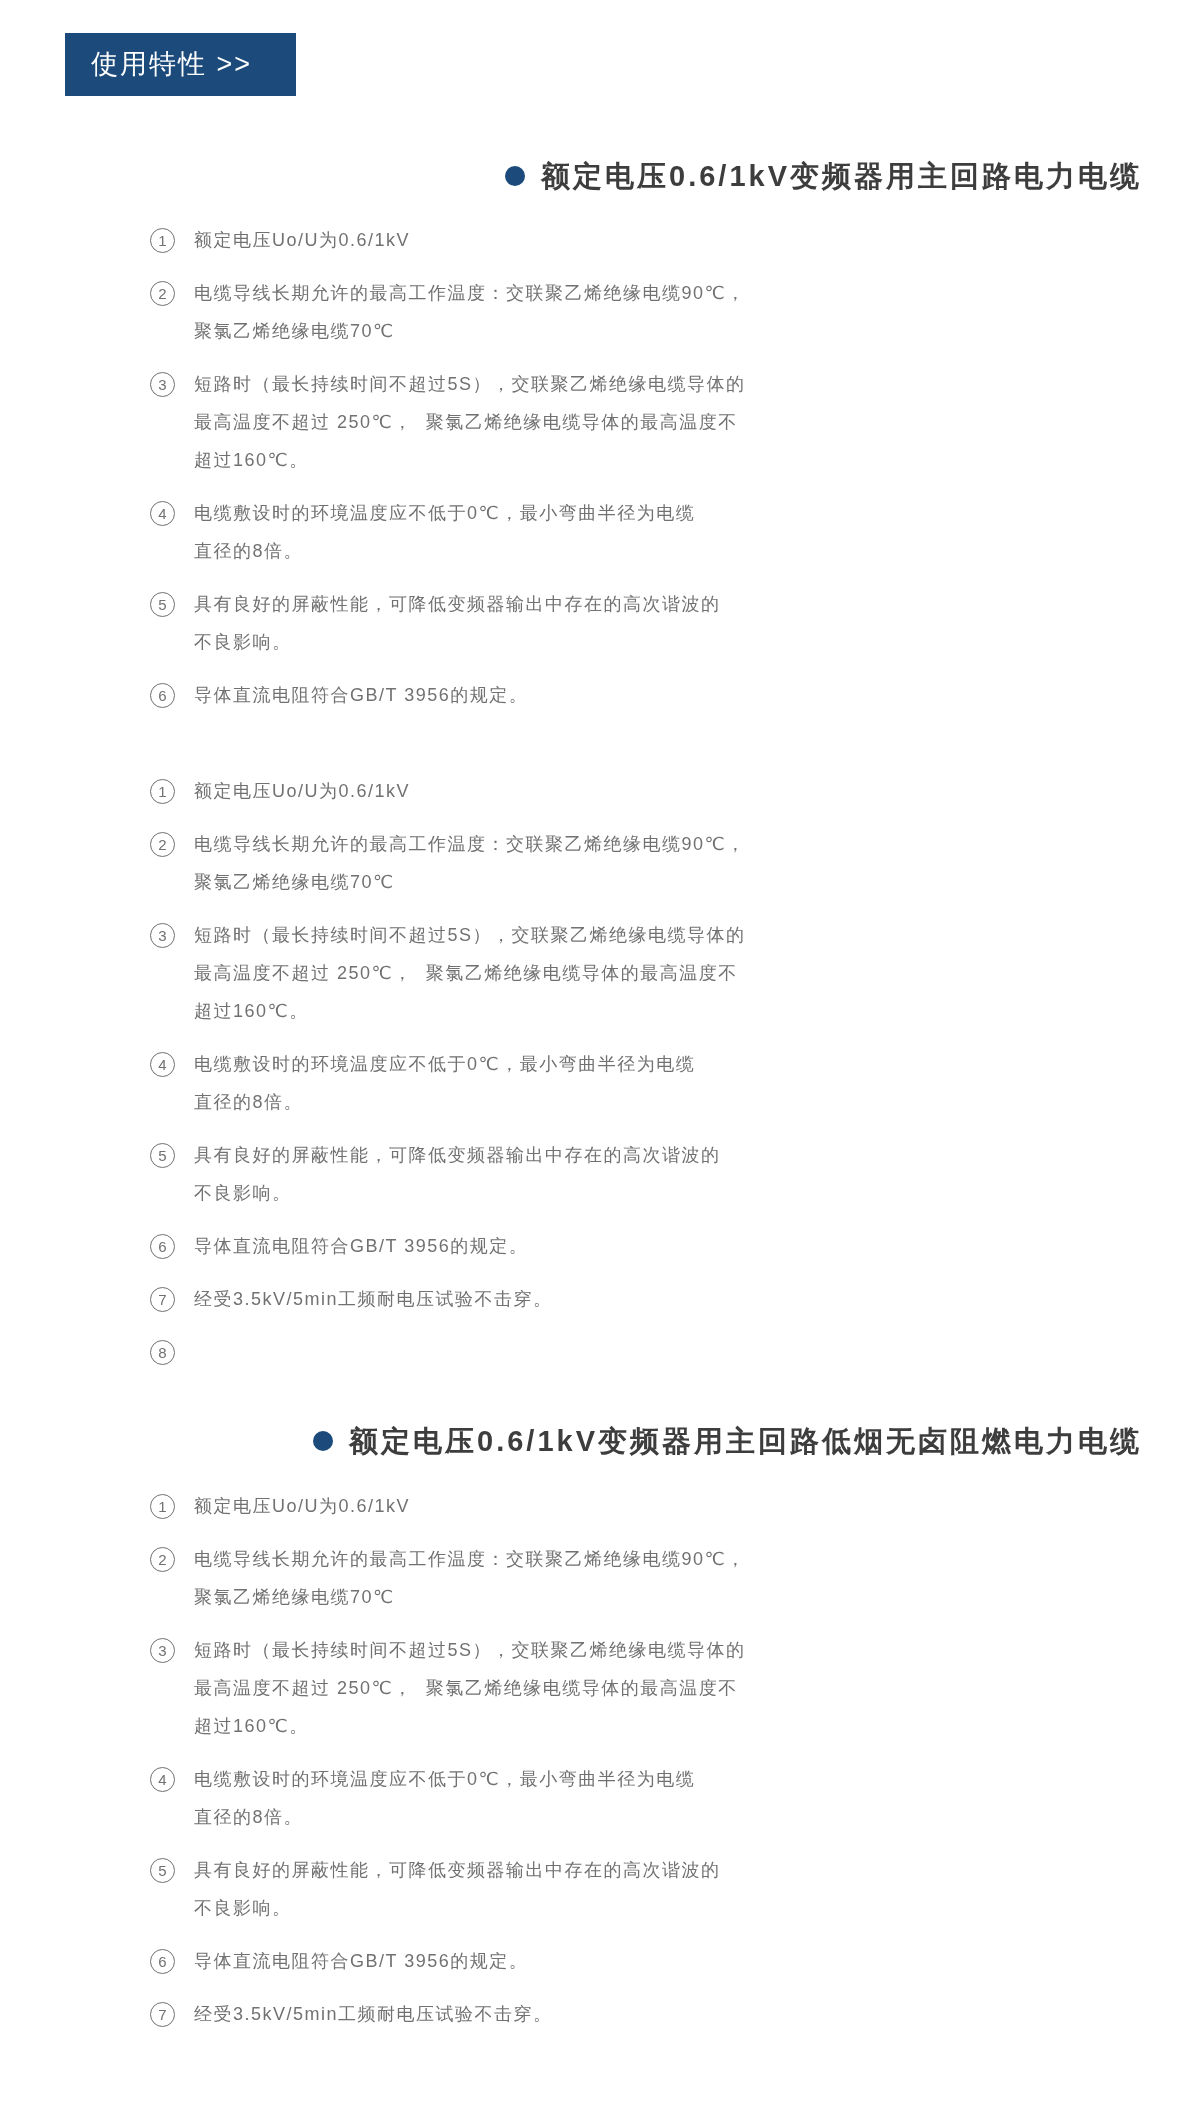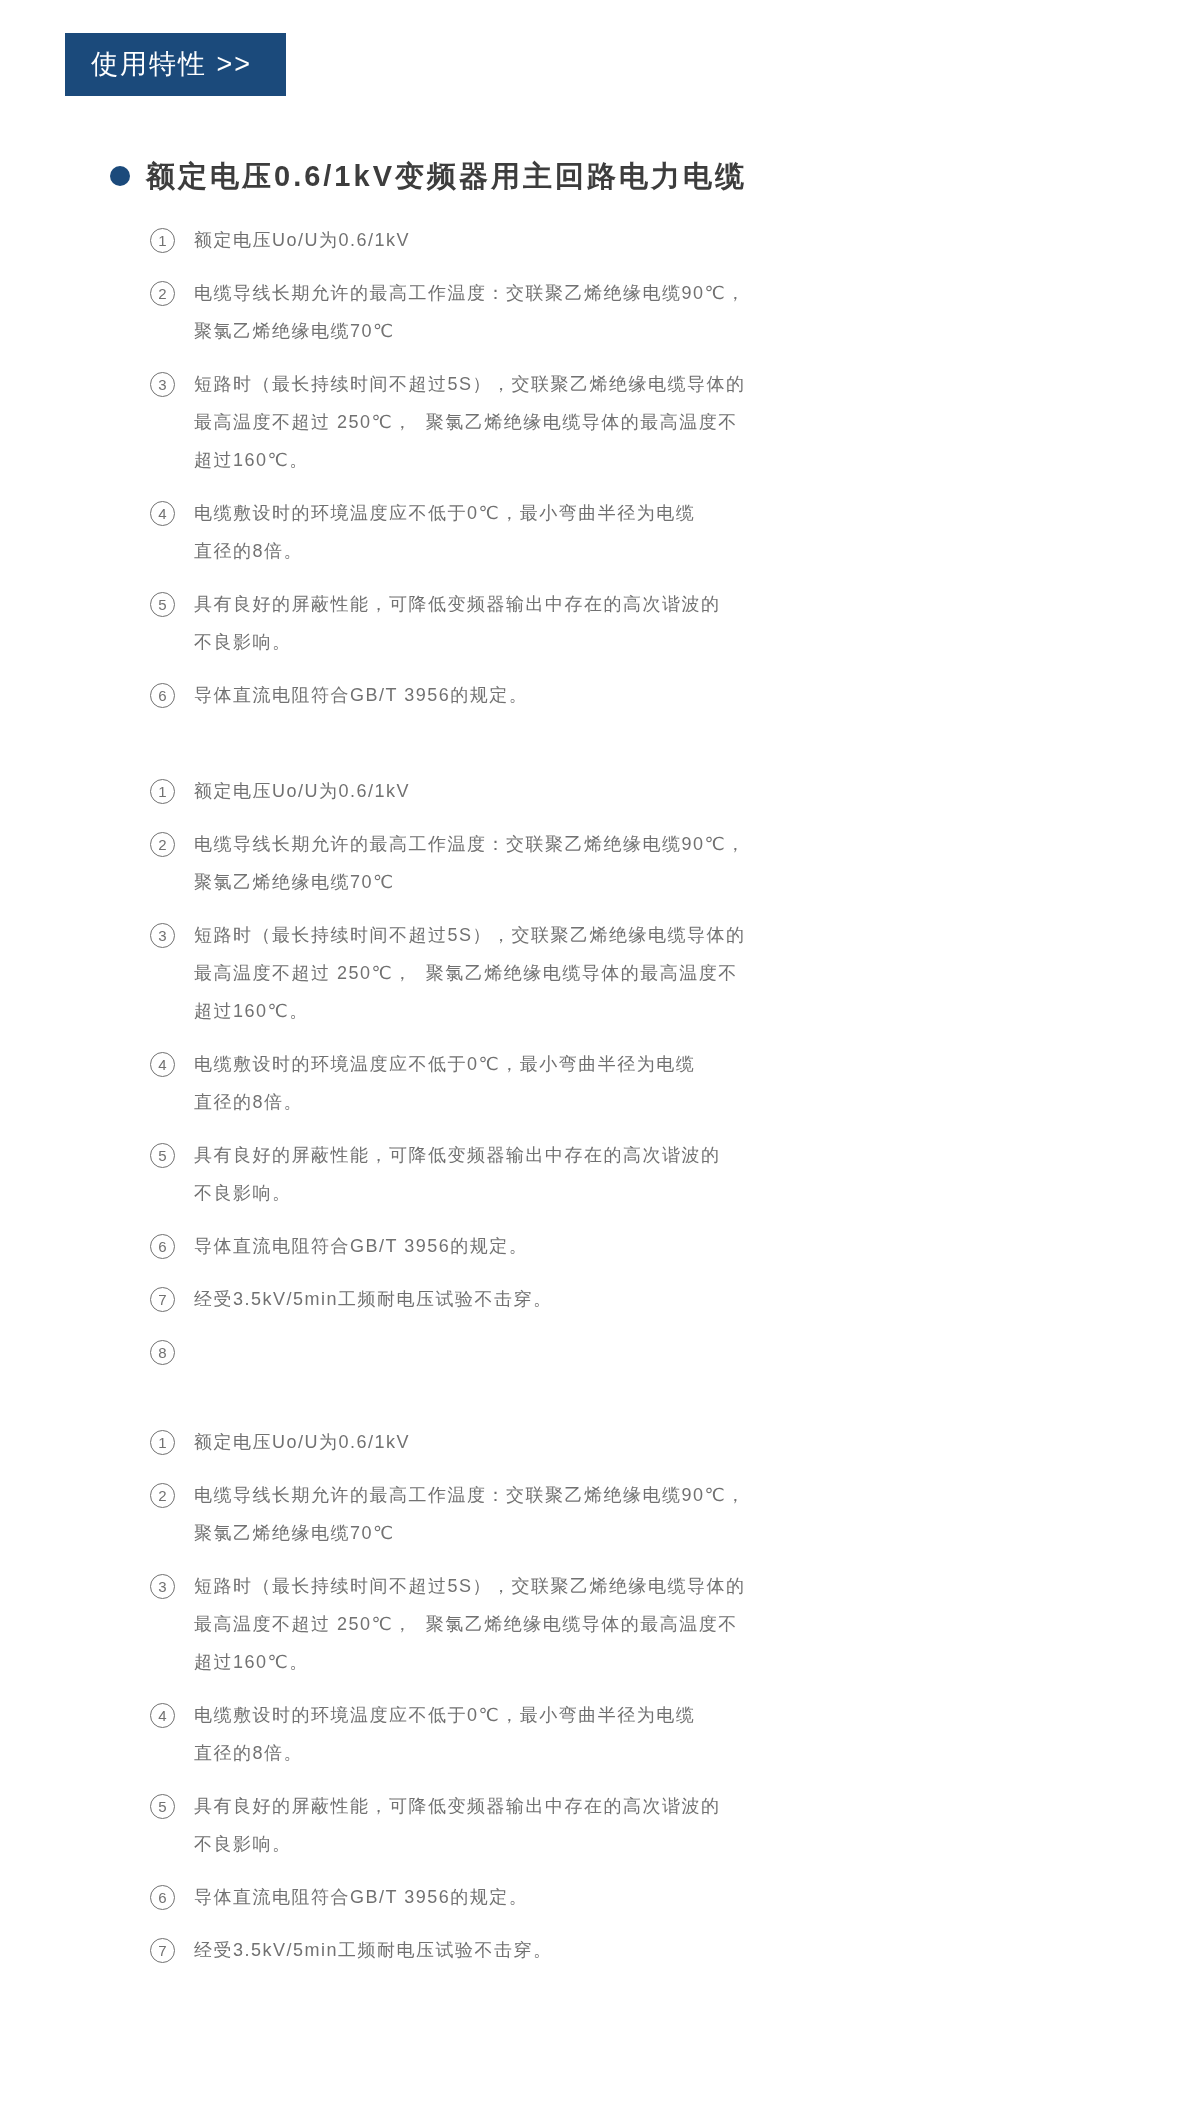--- a/index.html
+++ b/index.html
@@ -16,30 +16,31 @@
     min-height: 2104px;
     padding: 33px 60px 40px 65px;
     box-sizing: border-box;
   }
   .badge {
     display: inline-block;
     background: var(--accent_blue, #1b4a7b);
     color: var(--badge_text, #ffffff);
     font-size: 27px;
     letter-spacing: 2px;
-    padding: 13px 34px 14px 26px;
+    padding: 13px 44px 14px 26px;
     margin-bottom: 62px;
   }
   .section { margin-bottom: 58px; }
   .section:last-child { margin-bottom: 0; }
   .section-heading {
     display: flex;
     align-items: center;
     margin-left: 45px;
     margin-bottom: 27px;
+    justify-content: flex-end;
   }
   .bullet {
     width: 20px;
     height: 20px;
     border-radius: 50%;
     background: var(--accent_blue, #1b4a7b);
     flex: none;
     margin-right: 16px;
   }
   .heading-text {
@@ -195,20 +196,24 @@
             </div>
   </div>
 
   <div class="item">
     <span class="num-badge">8</span>
   </div>
 </div>
   </div>
 
   <div class="section">
+    <div class="section-heading">
+      <span class="bullet"></span>
+      <span class="heading-text">额定电压0.6/1kV变频器用主回路低烟无卤阻燃电力电缆</span>
+    </div>
     <div class="item-list">
   <div class="item">
     <span class="num-badge">1</span>
     <div class="item-text">
               <div class="line">额定电压Uo/U为0.6/1kV</div>
             </div>
   </div>
 
   <div class="item">
     <span class="num-badge">2</span>

